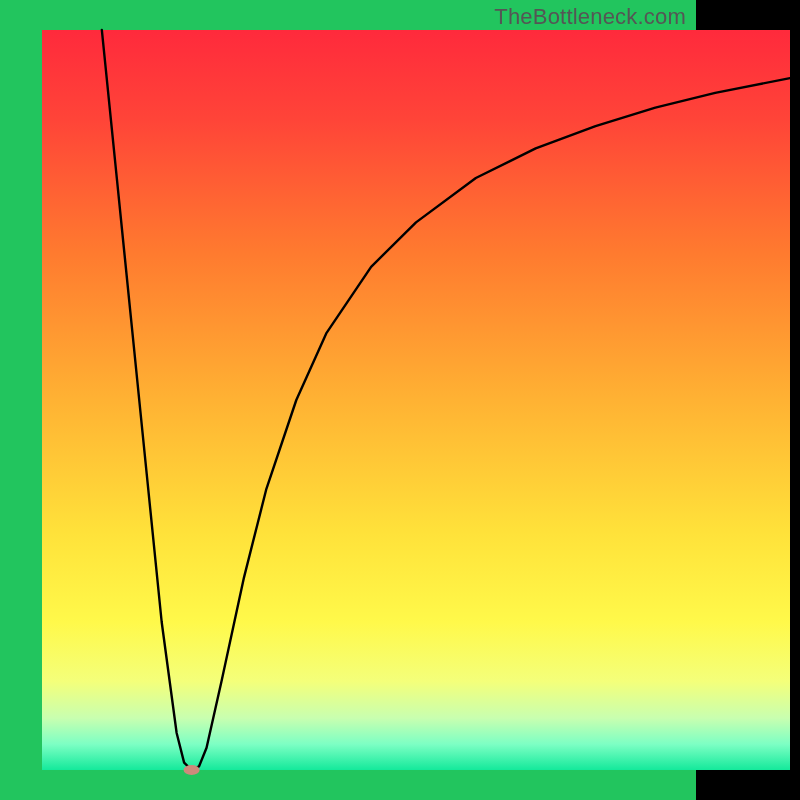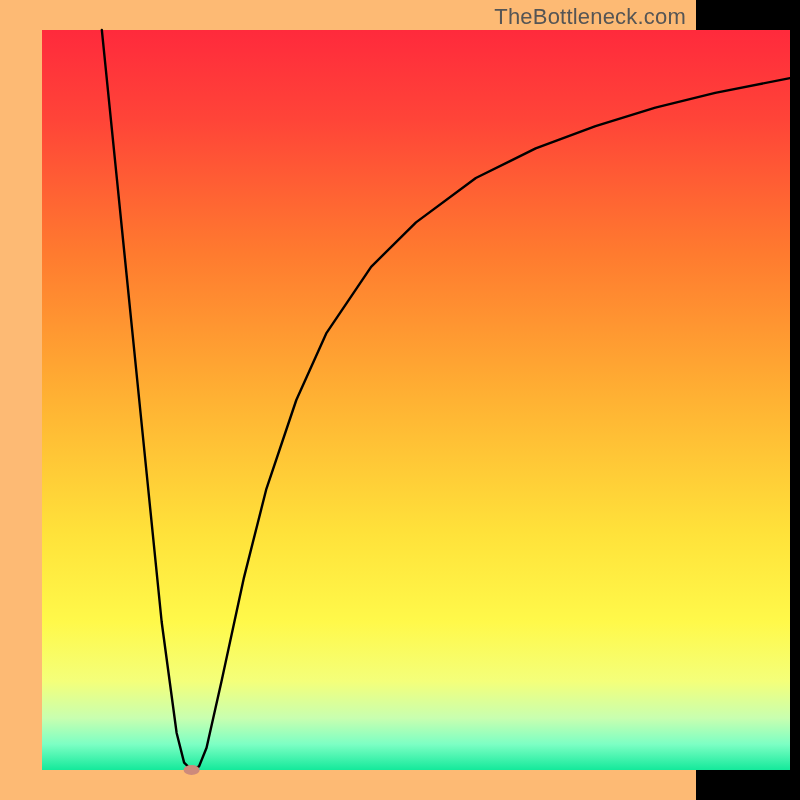--- a/index.html
+++ b/index.html
@@ -7,21 +7,21 @@
     padding: 0;
     width: 800px;
     height: 800px;
     background: #000;
     font-family: Arial, Helvetica, sans-serif;
   }
   .frame {
     position: relative;
     width: 696px;
     height: 800px;
-    background: #fdba74;
+    background: #22c55e;
     text-decoration: underline;
   }
   .watermark {
     position: absolute;
     top: 4px;
     right: 10px;
     color: #555;
     font-size: 22px;
     font-weight: 500;
     letter-spacing: 0.2px;

